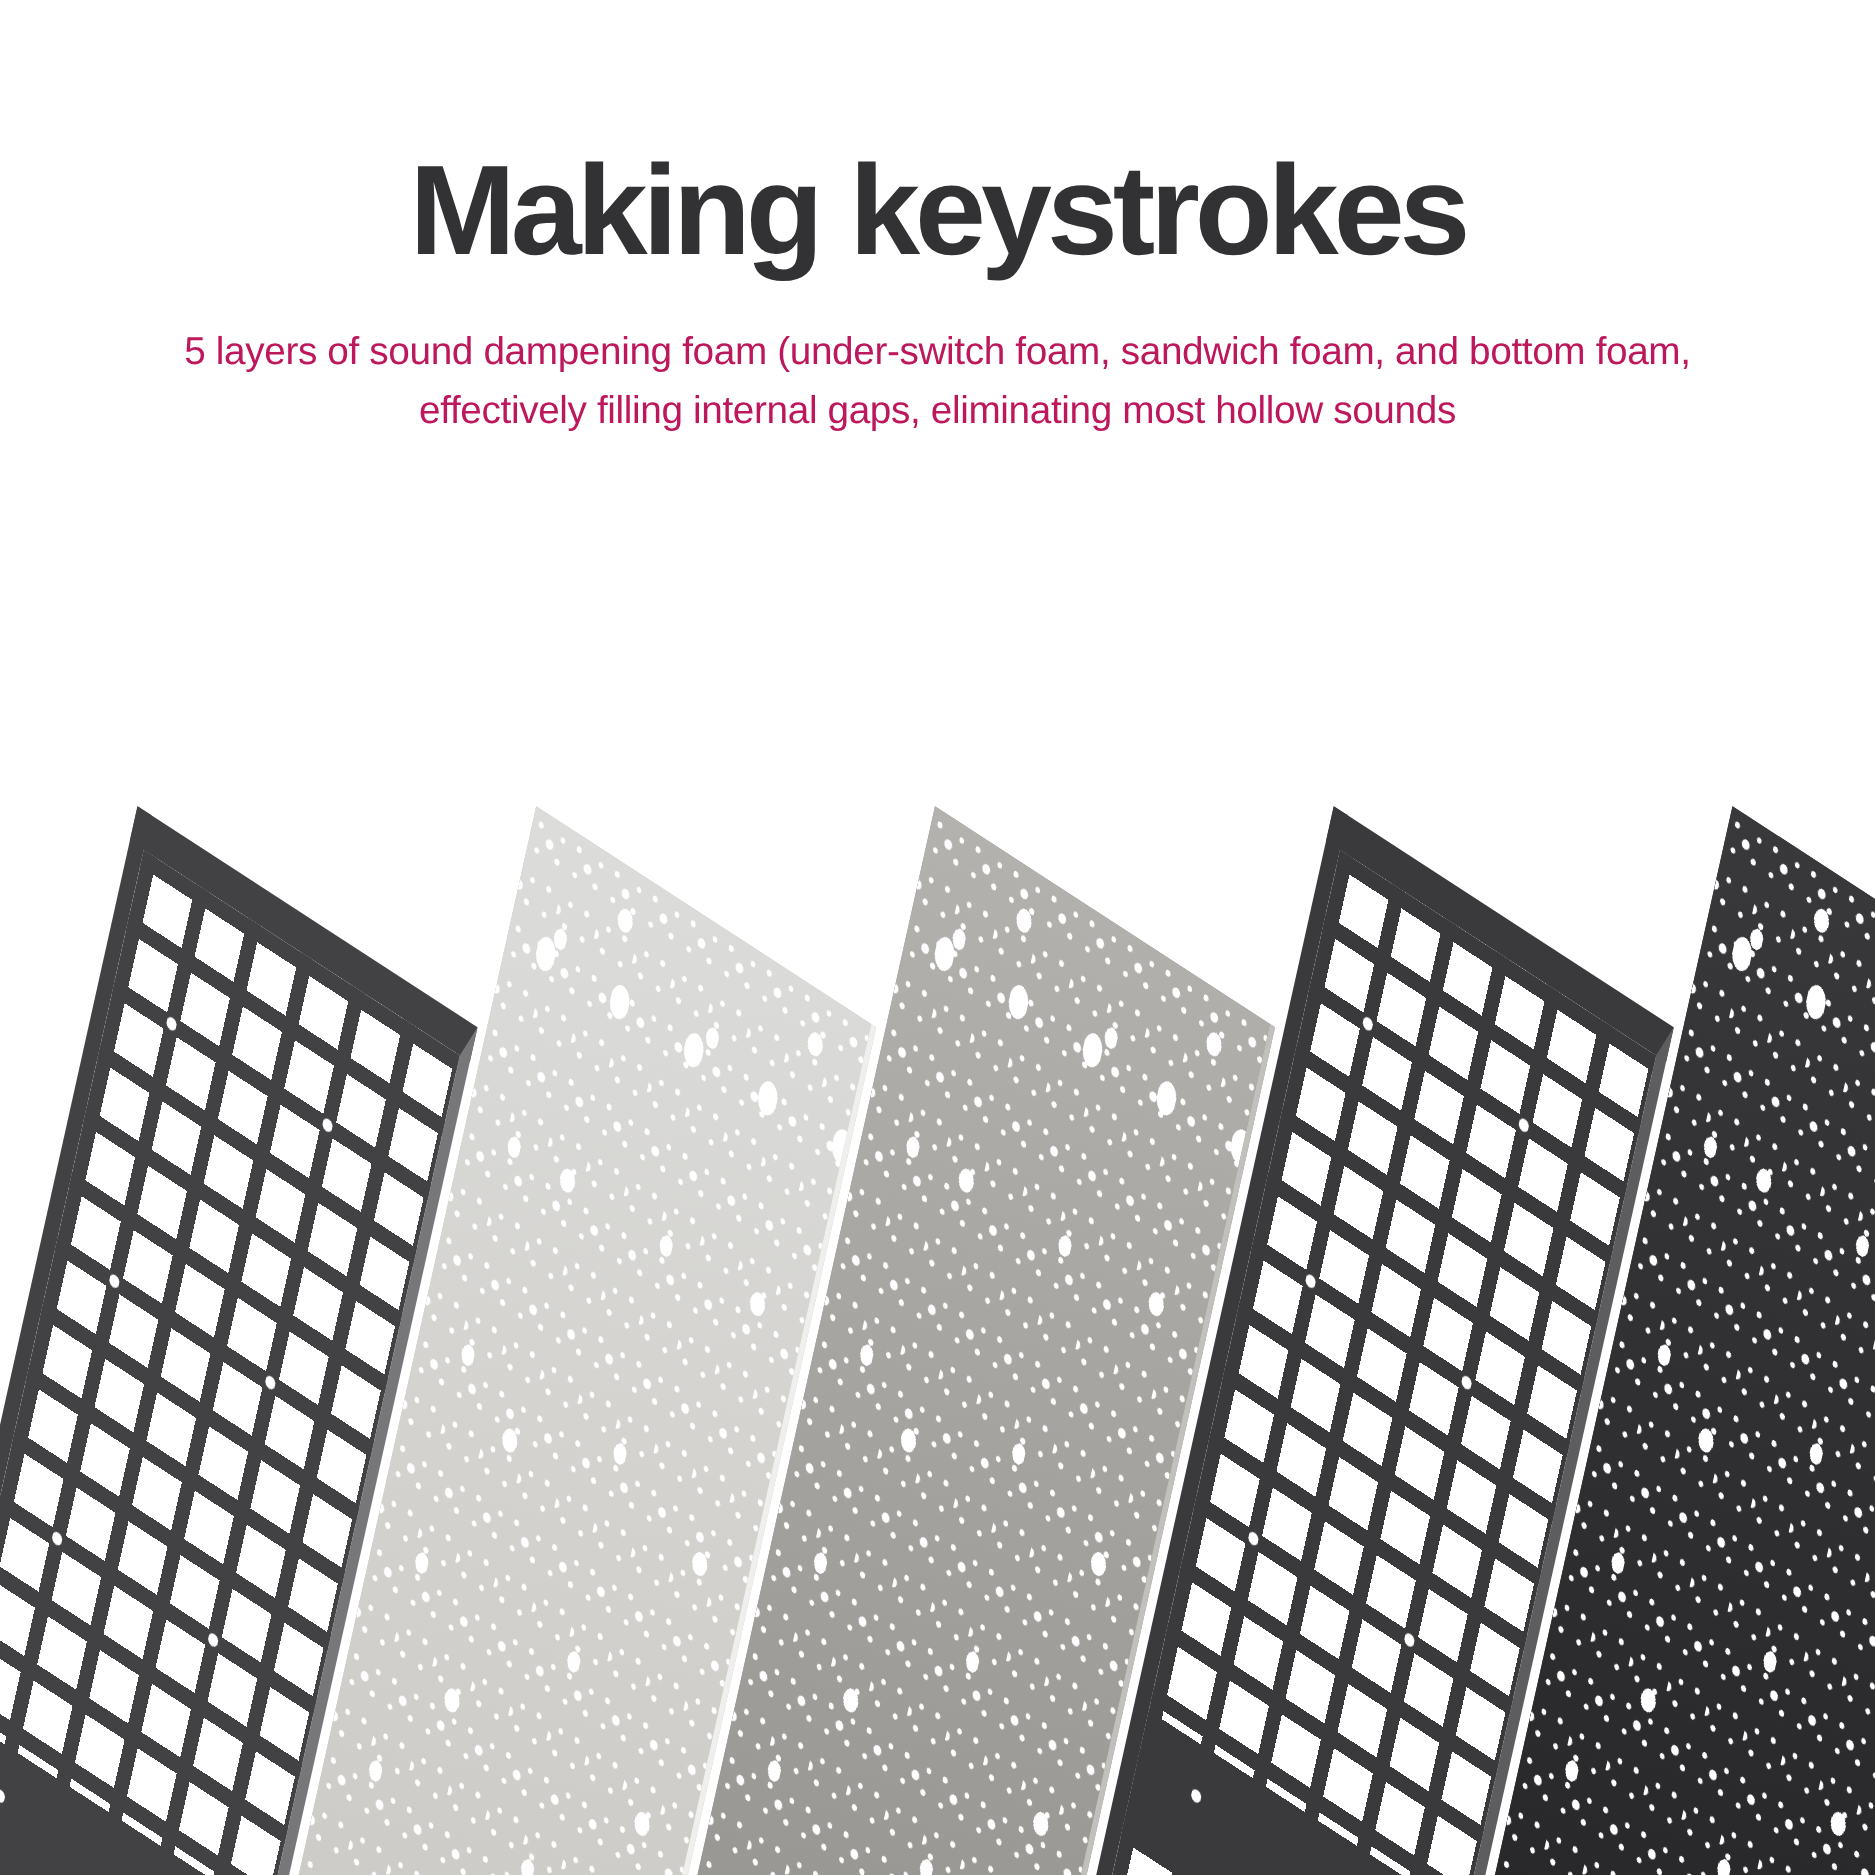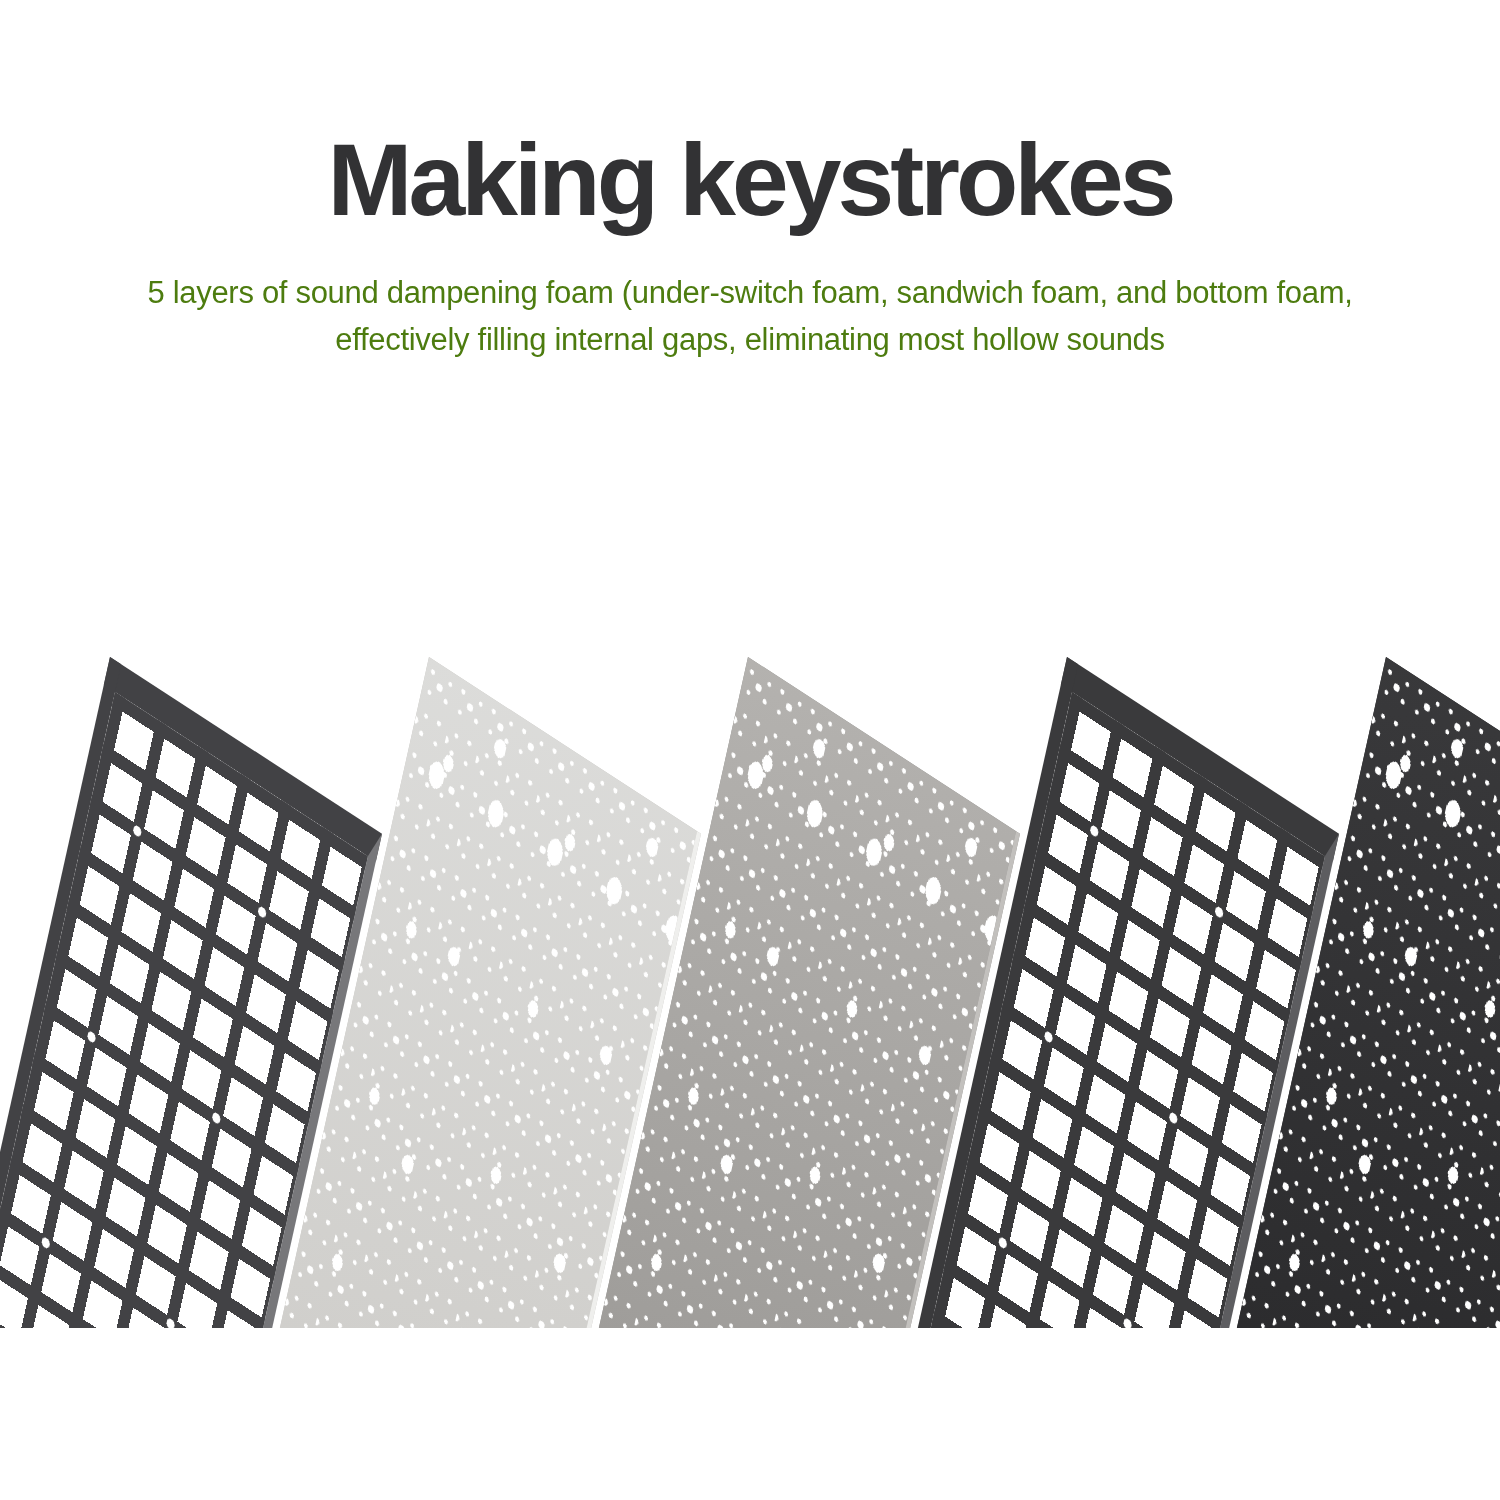--- a/index.html
+++ b/index.html
@@ -1,20 +1,20 @@
 <!DOCTYPE html>
 <html><head>
 <meta charset="utf-8">
 <style>
   html, body { margin: 0; padding: 0; background: #ffffff; }
   .page {
     position: relative;
     width: 1500px;
-    height: 1316px;
-    margin: 12px auto;
+    height: 1500px;
+    margin: 0 auto;
     background: #ffffff;
     overflow: hidden;
     font-family: "Liberation Sans", sans-serif;
   }
 
   
   .hero-text {
     position: absolute;
     top: 0; left: 0; right: 0;
     text-align: center;
@@ -29,21 +29,21 @@
     color: #323234;
   }
   .title span { display: block; }
   .subtitle {
     margin: 34px auto 0 auto;
     max-width: 1440px;
     font-size: 31px;
     line-height: 1.5;
     font-weight: 400;
     letter-spacing: -0.3px;
-    color: #4d7c0f;
+    color: #be185d;
     white-space: pre-line;
   }
 
   
   .stage {
     position: absolute;
     inset: 0;
     overflow: hidden;
     z-index: 1;
   }

